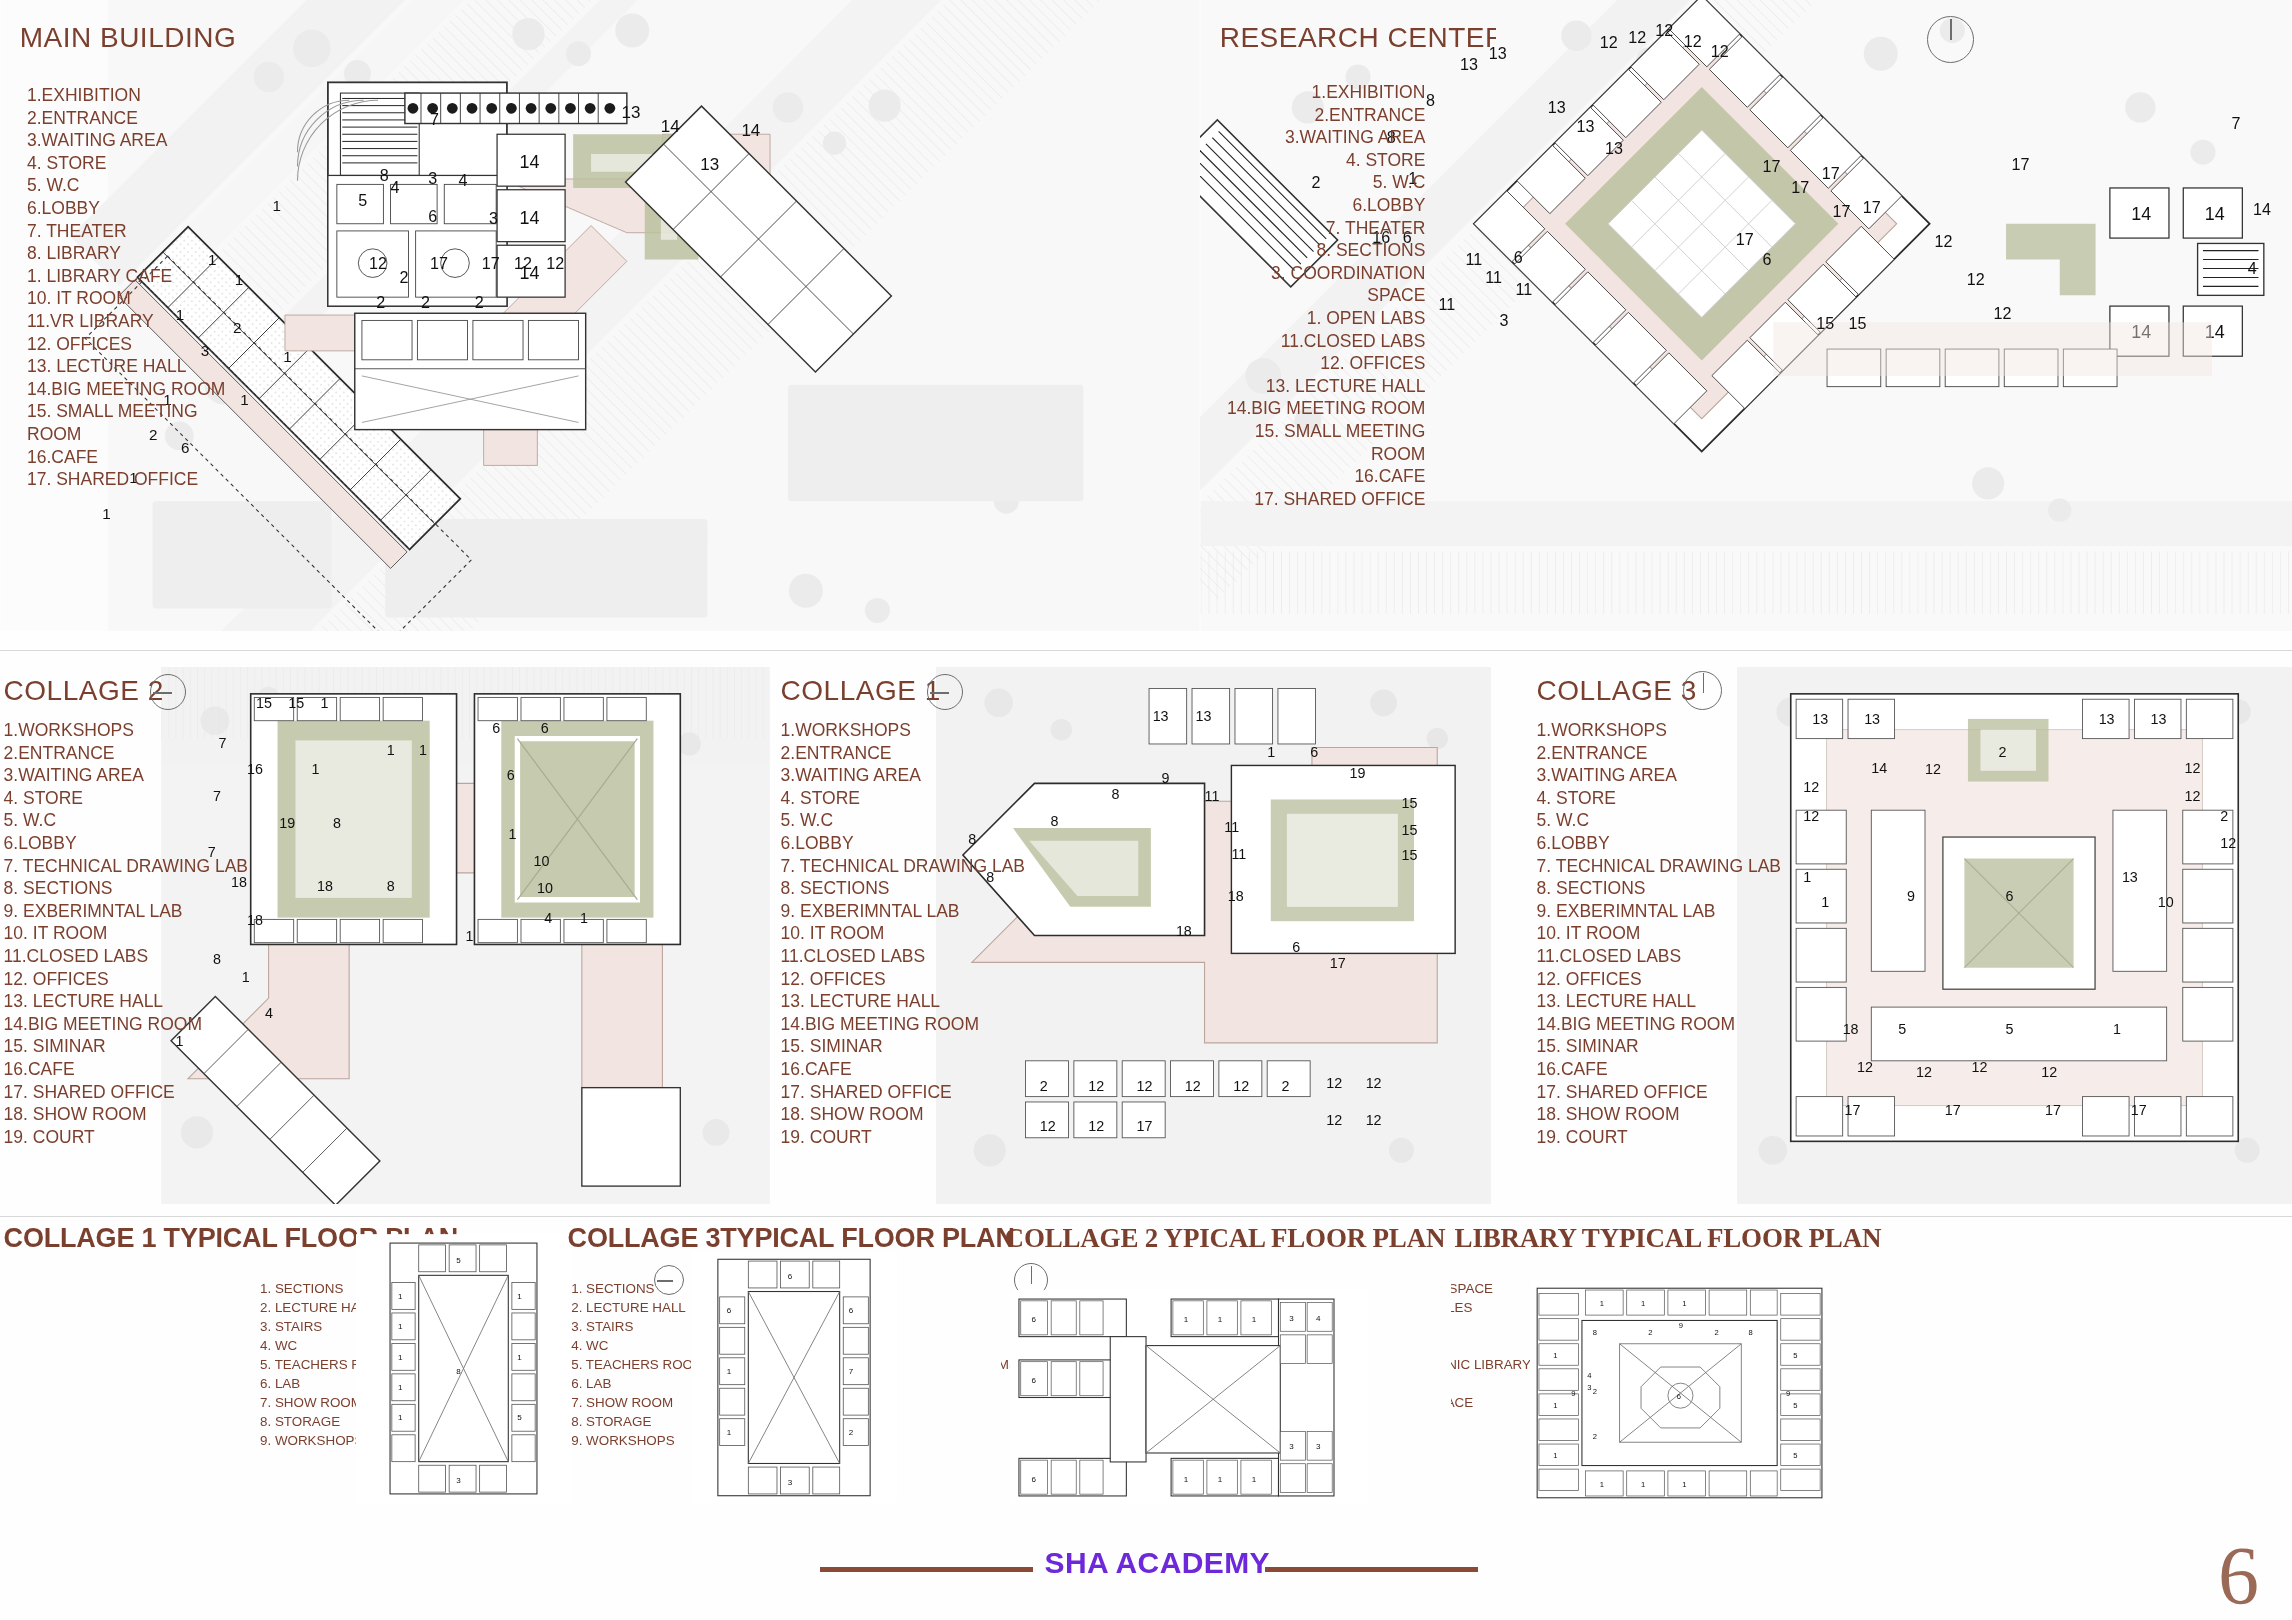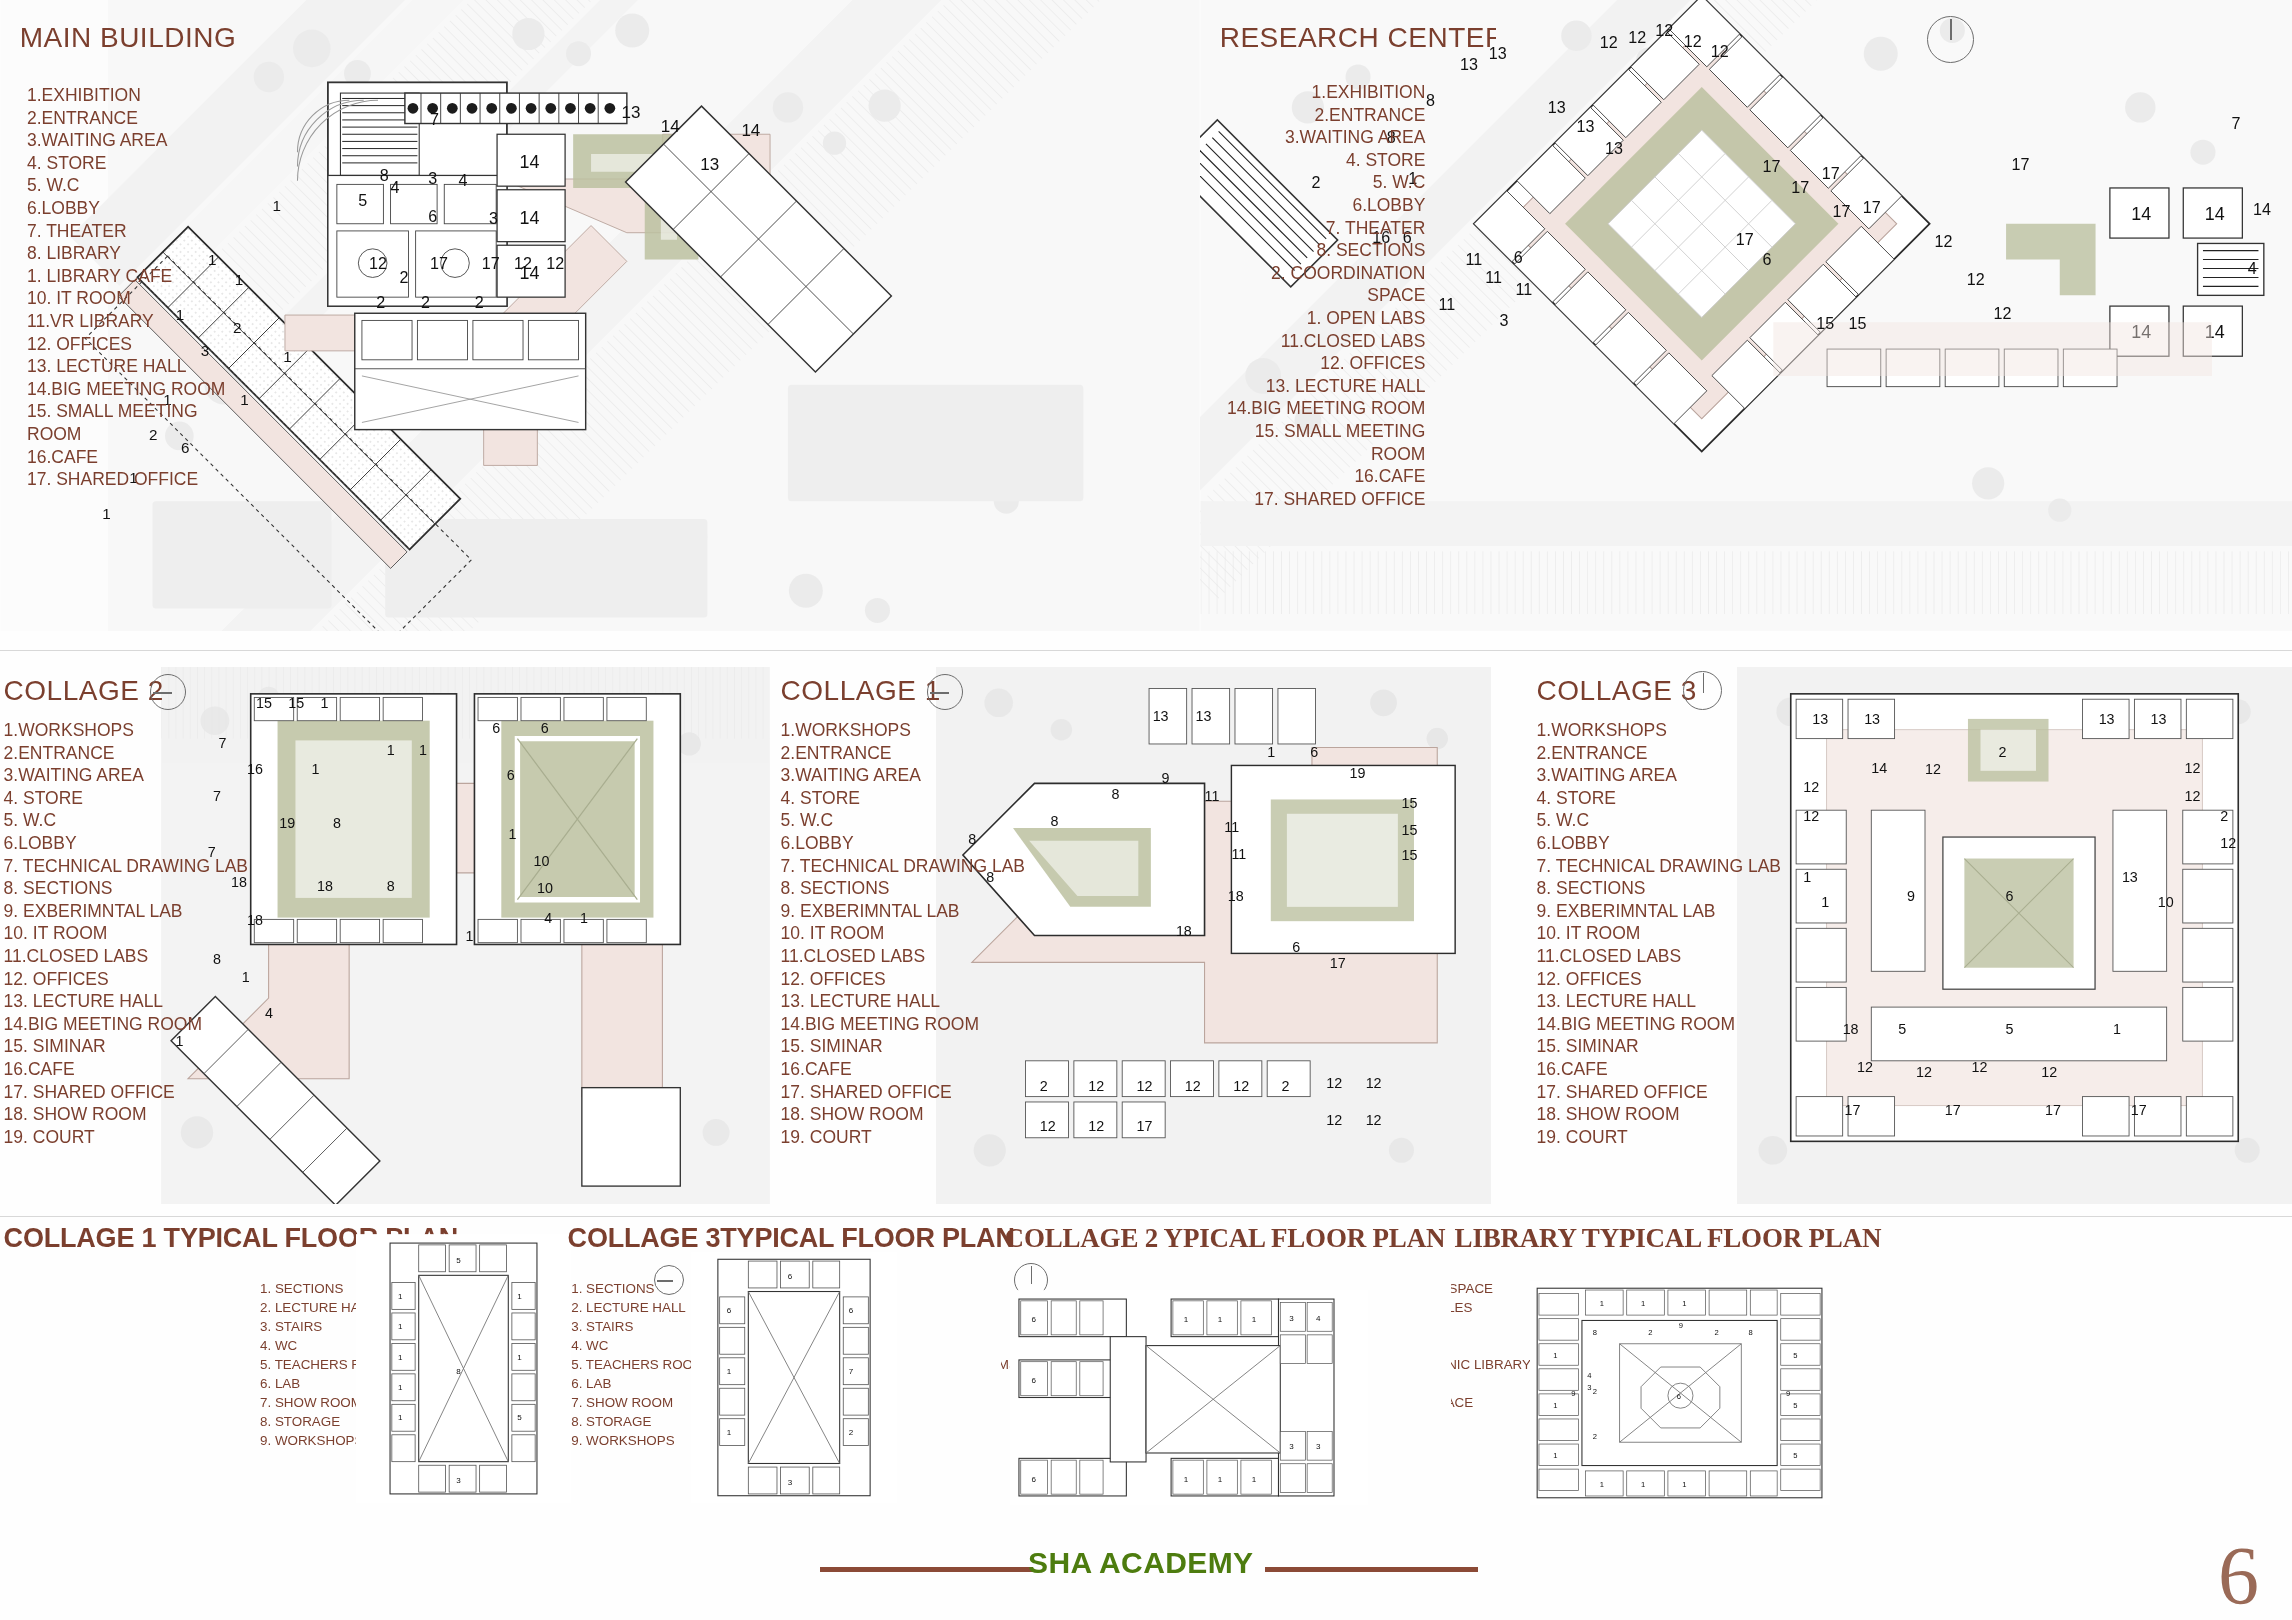--- a/index.html
+++ b/index.html
@@ -90,22 +90,22 @@
     position: absolute;
     top: 53px;
     height: 4.5px;
     background: #8B4A36;
   }
   .footer-title {
     position: absolute;
     top: 32px;
     left: 1028px;
     width: 242px;
-    text-align: left;
-    color: #4d7c0f;
+    text-align: right;
+    color: #6d28d9;
     font-size: 30px;
     font-weight: 700;
     letter-spacing: 0.4px;
   }
   .page-no {
     position: absolute;
     right: 34px;
     bottom: 7.2px;
     color: #9a6a57;
     font-size: 82px;
@@ -520,21 +520,21 @@
     <div class="legend-title" style="position:absolute; left:19.7px; top:21.5px;">RESEARCH CENTER</div>
     <ul class="legend-list" style="position:absolute; left:27px; top:81px;">
       <li>1.EXHIBITION</li>
       <li>2.ENTRANCE</li>
       <li>3.WAITING AREA</li>
       <li>4. STORE</li>
       <li>5. W.C</li>
       <li>6.LOBBY</li>
       <li>7. THEATER</li>
       <li>8. SECTIONS</li>
-      <li>2. COORDINATION</li>
+      <li>3. COORDINATION</li>
       <li>SPACE</li>
       <li>1. OPEN LABS</li>
       <li>11.CLOSED LABS</li>
       <li>12. OFFICES</li>
       <li>13. LECTURE HALL</li>
       <li>14.BIG MEETING ROOM</li>
       <li>15. SMALL MEETING</li>
       <li> ROOM</li>
       <li>16.CAFE</li>
       <li>17. SHARED OFFICE</li>

